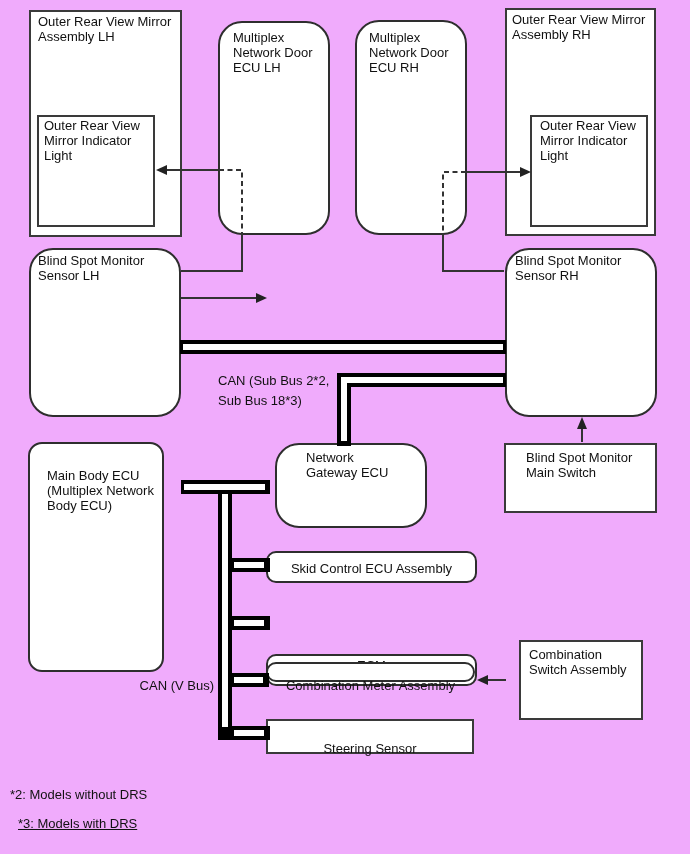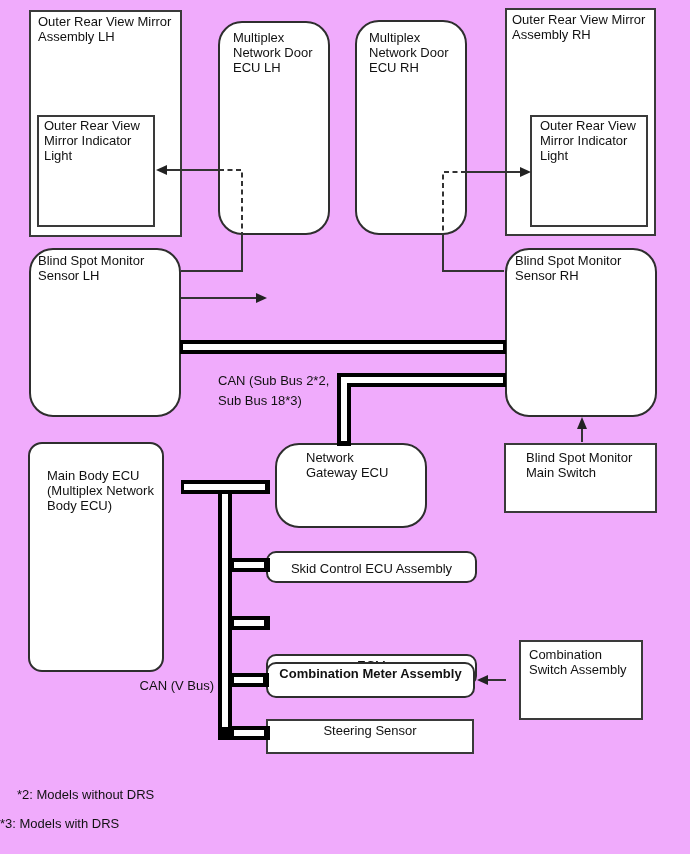--- a/index.html
+++ b/index.html
@@ -26,30 +26,30 @@
   .b-assembly-rh  { left:505px; top:8px;   width:151px; height:228px; padding:2px 4px 0 5px; }
   .b-indicator-rh { left:530px; top:115px; width:118px; height:112px; padding:1px 2px 0 8px; }
   .b-bsm-lh       { left:29px;  top:248px; width:152px; height:169px; padding:3px 2px 0 7px; }
   .b-bsm-rh       { left:505px; top:248px; width:152px; height:169px; padding:3px 2px 0 8px; }
   .b-rcta         { left:268px; top:264px; width:126px; height:69px; }
   .b-main-body    { left:28px;  top:442px; width:136px; height:230px; padding:24px 2px 0 17px; }
   .b-ngw          { left:275px; top:443px; width:152px; height:85px;  padding:5px 2px 11px 29px; }
   .b-main-switch  { left:504px; top:443px; width:153px; height:70px;  padding:5px 2px 0 20px; }
   .b-skid         { left:266px; top:551px; width:211px; height:32px;  padding-top:8px; }
   .b-ecm          { left:266px; top:608px; width:211px; height:32px;  padding-top:2px;margin-top:46px; }
-  .b-cm           { left:266px; top:662px; width:209px; height:36px;  padding-top:2px;font-weight:bold; }
-  .b-steering     { left:266px; top:719px; width:208px; height:35px;  padding-top:2px; }
+  .b-cm           { left:266px; top:662px; width:209px; height:20px;  padding-top:14px; }
+  .b-steering     { left:266px; top:719px; width:208px; height:35px;  padding-top:20px; }
   .b-comb-switch  { left:519px; top:640px; width:124px; height:80px;  padding:5px 2px 0 8px; }
 
   .flabel { position:absolute; white-space:pre-line; }
   .l-sub-bus { left:218px; top:371px; line-height:20px; }
   .l-v-bus   { left:100px; top:678px; width:114px; text-align:right; }
   .l-fn1 { left:10px; top:757px; }
-  .l-fn2 { left:17px; top:787px; }
-  .l-fn3 { left:0; top:816px; }
+  .l-fn2 { left:10px; top:787px; }
+  .l-fn3 { left:18px; top:816px;text-decoration:underline; }
 
   #wires { position:absolute; left:0; top:0; pointer-events:none; }
   .thin   { stroke:#333; stroke-width:2; fill:none; }
   .dash   { stroke:#333; stroke-width:2; fill:none; stroke-dasharray:5 3.5; }
   .busblk { stroke:#000; stroke-width:14; fill:none; stroke-linejoin:miter; }
   .buswht { stroke:#fff; stroke-width:6;  fill:none; stroke-linejoin:miter; }
   .head   { fill:#222; stroke:none; }
 </style>
 </head>
 <body>

